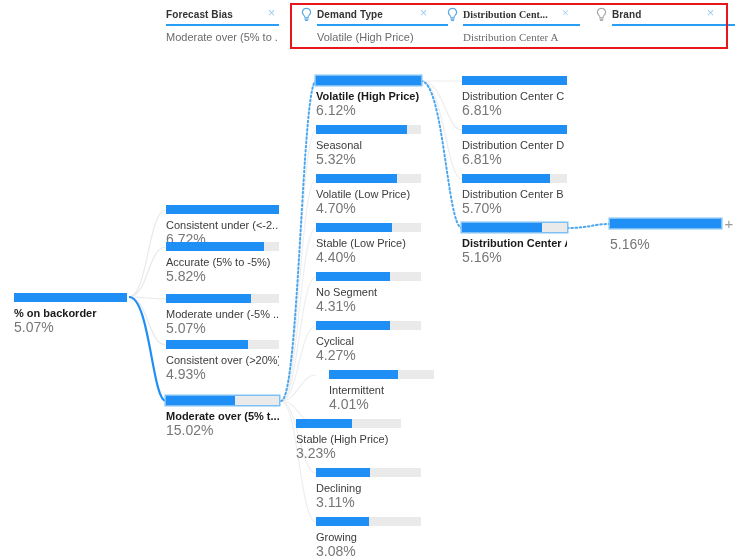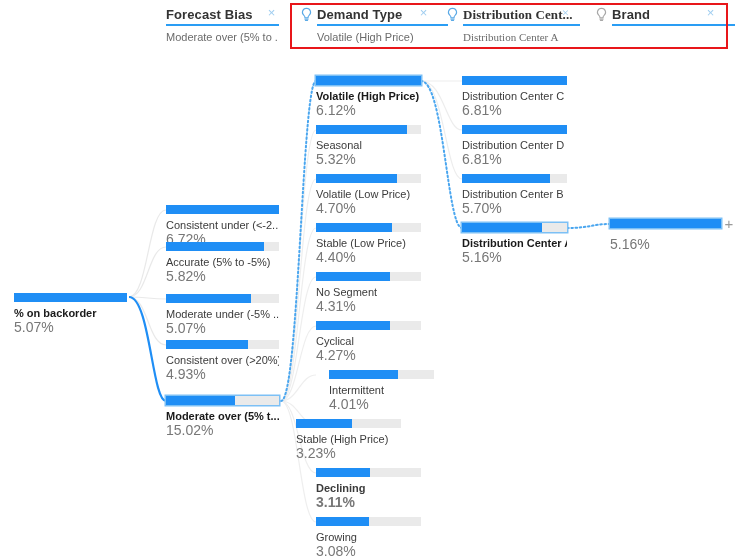--- a/index.html
+++ b/index.html
@@ -47,21 +47,21 @@
     position: relative;
   }
   .bulb {
     width: 13px;
     height: 15px;
     margin-right: 4px;
     flex: none;
     display: block;
   }
   .hdr-title {
-    font-size: 13px;
+    font-size: 10px;
     font-weight: bold;
     color: #333333;
     white-space: nowrap;
     overflow: hidden;
     text-overflow: clip;
     letter-spacing: 0.1px;
   }
   .hdr-x {
     position: absolute;
     right: 2px;
@@ -321,21 +321,21 @@
     <div class="node-label">Intermittent</div>
     <div class="node-value">4.01%</div>
   </div>
 <div class="node" style="left: 296px; top: 419px; width: 105px;">
     <div class="barwrap">
       <div class="barfill" style="width: 53%;"></div>
     </div>
     <div class="node-label">Stable (High Price)</div>
     <div class="node-value">3.23%</div>
   </div>
-<div class="node" style="left: 316px; top: 468px; width: 105px; font-weight: bold;">
+<div class="node" style="left: 316px; top: 468px; width: 105px;">
     <div class="barwrap">
       <div class="barfill" style="width: 51%;"></div>
     </div>
     <div class="node-label">Declining</div>
     <div class="node-value">3.11%</div>
   </div>
 <div class="node" style="left: 316px; top: 517px; width: 105px;">
     <div class="barwrap">
       <div class="barfill" style="width: 50%;"></div>
     </div>

